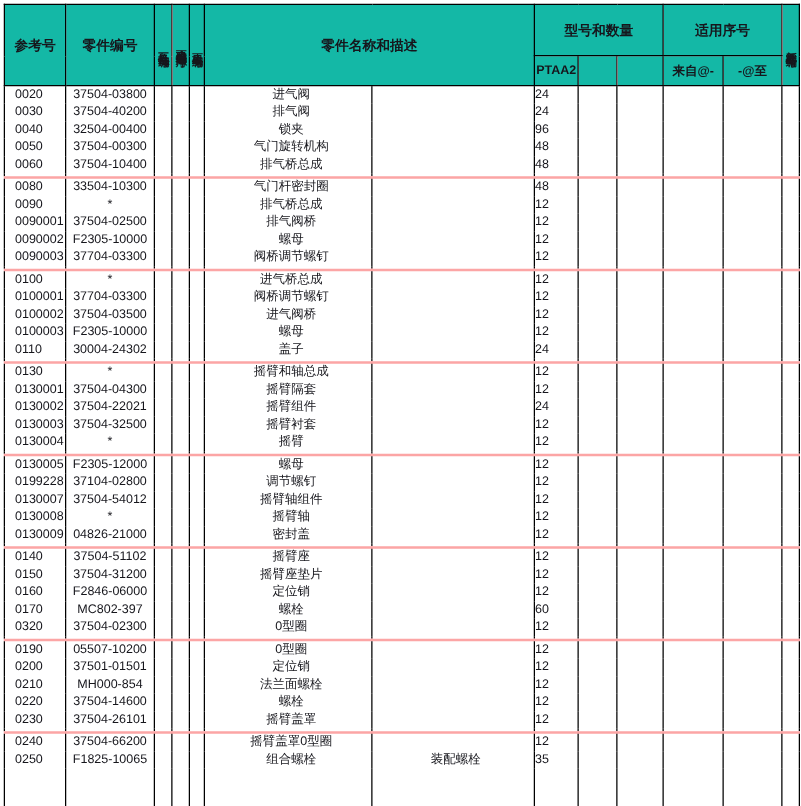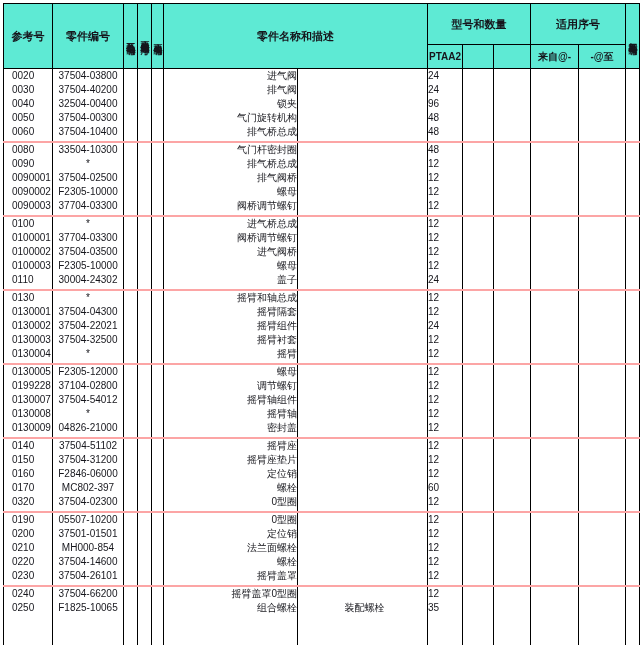--- a/index.html
+++ b/index.html
@@ -36,21 +36,21 @@
   col.c-to   { width: 47px; }
   col.c-new  { width: 14px; }
 
   th, td { border: 1px solid #000; padding: 0; overflow: hidden; }
 
   thead th {
     font-weight: bold;
     font-size: 11px;
     text-align: center;
     vertical-align: middle;
-    background: #5eead4;
+    background: #14b8a6;
   }
   thead tr.h-top { height: 41px; }
   thead tr.h-sub { height: 24px; }
   thead th.sub { font-size: 10px; font-weight: bold; }
 
   thead th.vert { padding: 0; }
   .vtxt {
     display: inline-block;
     writing-mode: vertical-rl;
     text-orientation: upright;
@@ -70,21 +70,21 @@
     vertical-align: middle;
   }
   tbody.block { border-bottom: 2px solid #fca5a5; }
   tbody.block tr.r { height: 14px; }
   tbody.block tr.spacer { height: 3px; }
   tbody.block tr.spacer.tall { height: 31px; }
   tbody.partial tr { height: 10px; }
 
   td.c-ref  { text-align: left; padding-left: 8px; }
   td.c-part { text-align: center; }
-  td.c-name { text-align: right; padding-left: 5px; }
+  td.c-name { text-align: center; padding-left: 5px; }
   td.c-note { text-align: center; padding-left: 4px; }
   td.c-q1   { text-align: left; }
 </style>
 </head>
 <body>
 
 <div class="page">
   <table class="parts">
     <colgroup>
       <col class="c-ref">

